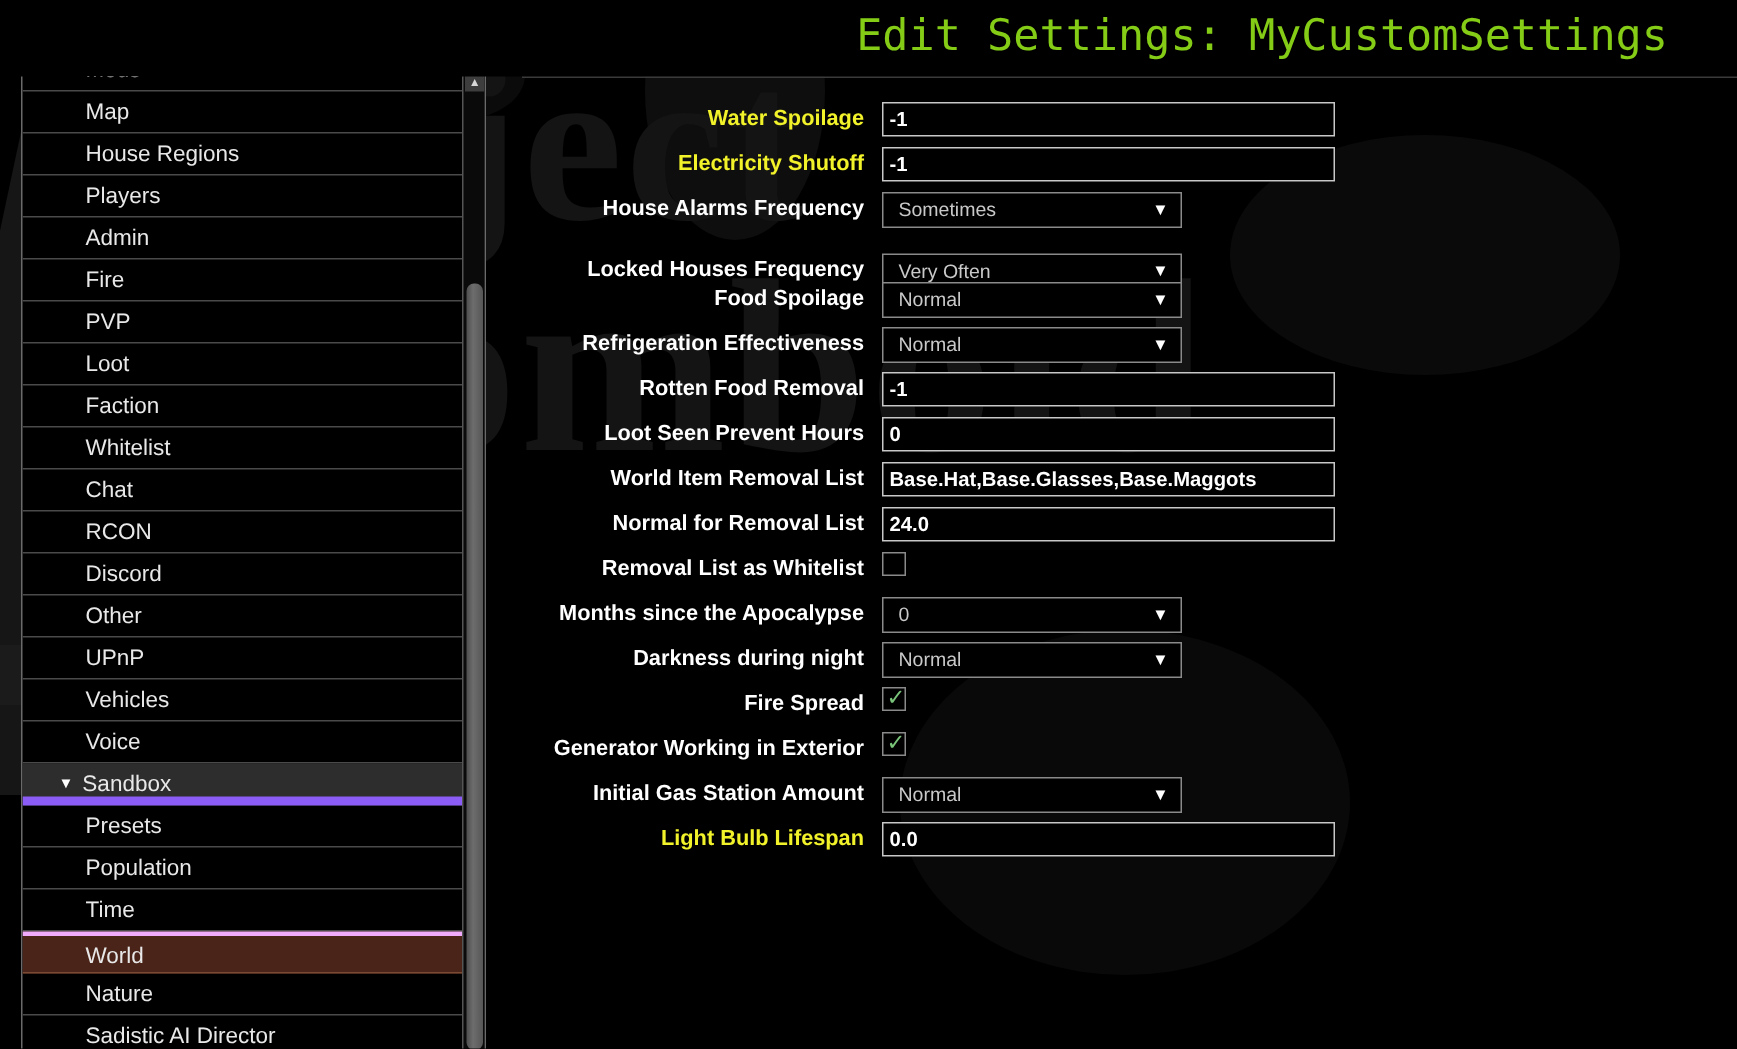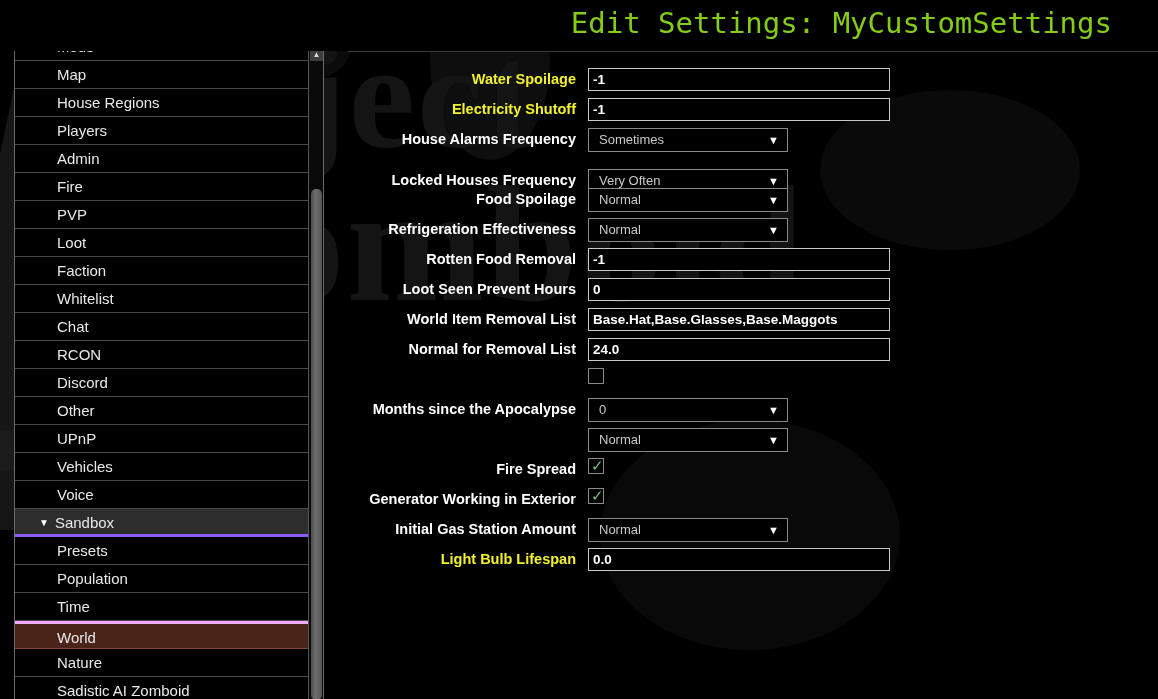--- a/index.html
+++ b/index.html
@@ -109,21 +109,21 @@
     color: #e8e8e8;
     font-size: 15px;
     padding-left: 42px;
     white-space: nowrap;
     background: transparent;
   }
   .side-item.group {
     padding-left: 24px;
     background: #2d2d2d;
     color: #e8e8e8;
-    border-bottom: 3px solid #8b5cf6;
+    border-bottom: 6px solid #8b5cf6;
   }
   .side-item.group .tri {
     display: inline-block;
     font-size: 10px;
     color: #ffffff;
     margin-right: 6px;
     transform: translateY(-2px);
   }
   .side-item.selected {
     background: #4a2418;
@@ -278,21 +278,21 @@
       <div class="side-item"><span>Other</span></div>
       <div class="side-item"><span>UPnP</span></div>
       <div class="side-item"><span>Vehicles</span></div>
       <div class="side-item"><span>Voice</span></div>
       <div class="side-item group"><span class="tri">▼</span><span>Sandbox</span></div>
       <div class="side-item"><span>Presets</span></div>
       <div class="side-item"><span>Population</span></div>
       <div class="side-item"><span>Time</span></div>
       <div class="side-item selected"><span>World</span></div>
       <div class="side-item"><span>Nature</span></div>
-      <div class="side-item"><span>Sadistic AI Zomboid</span></div>
+      <div class="side-item"><span>Sadistic AI Director</span></div>
     </div>
 
   <div id="side-scroll">
     <div id="side-scroll-up">▲</div>
     <div id="side-scroll-thumb"></div>
   </div>
 </div>
 
 <div id="main-panel">
     <div class="form-row" style="top: 16px;">
@@ -329,27 +329,29 @@
     </div>
     <div class="form-row" style="top: 256px;">
       <div class="row-label">World Item Removal List</div>
       <div class="ctl txt-input">Base.Hat,Base.Glasses,Base.Maggots</div>
     </div>
     <div class="form-row" style="top: 286px;">
       <div class="row-label">Normal for Removal List</div>
       <div class="ctl txt-input">24.0</div>
     </div>
     <div class="form-row" style="top: 316px;">
+      <div class="row-label">Removal List as Whitelist</div>
       <div class="ctl chk unchecked"></div>
     </div>
     <div class="form-row" style="top: 346px;">
       <div class="row-label">Months since the Apocalypse</div>
       <div class="ctl dd"><span>0</span><span class="arrow">▼</span></div>
     </div>
     <div class="form-row" style="top: 376px;">
+      <div class="row-label">Darkness during night</div>
       <div class="ctl dd"><span>Normal</span><span class="arrow">▼</span></div>
     </div>
     <div class="form-row" style="top: 406px;">
       <div class="row-label">Fire Spread</div>
       <div class="ctl chk">
         <span class="tick">✓</span>
       </div>
     </div>
     <div class="form-row" style="top: 436px;">
       <div class="row-label">Generator Working in Exterior</div>

